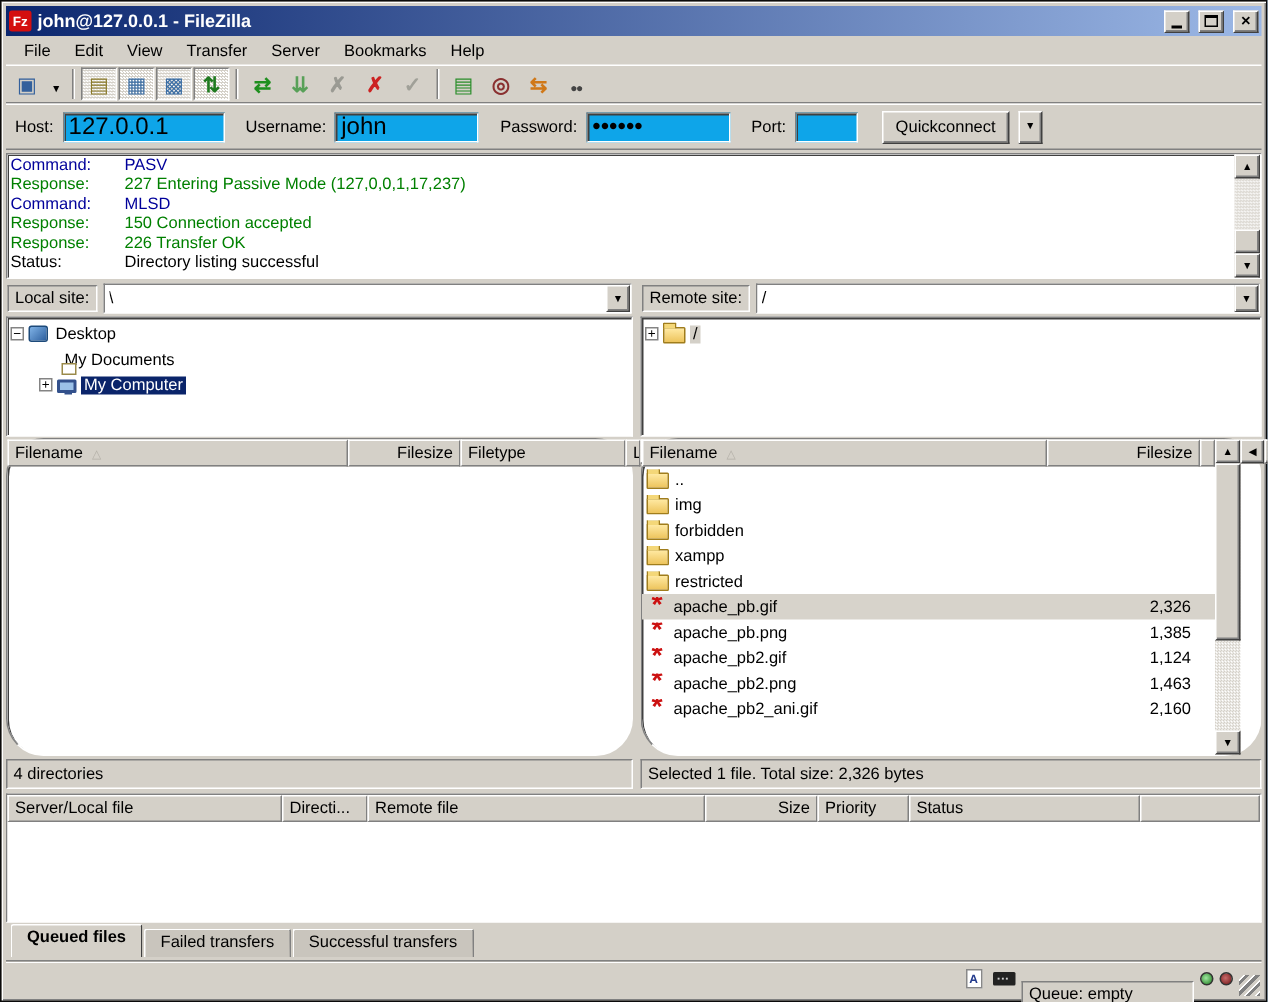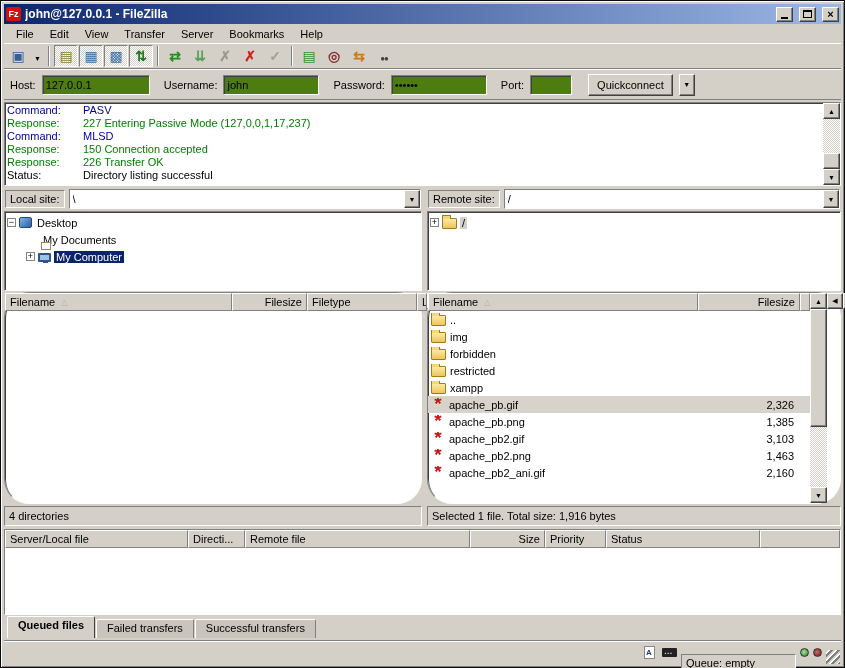--- a/index.html
+++ b/index.html
@@ -55,21 +55,21 @@
   .i-reconnect::before { content:"✓"; color:#a0a098; font-weight:bold; }
   .i-filter::before { content:"▤"; color:#2d8f2d; }
   .i-compare::before { content:"◎"; color:#8a3030; font-weight:bold; }
   .i-sync::before { content:"⇆"; color:#d07818; font-weight:bold; }
   .i-find::before { content:"●●"; color:#444; font-size:8px; letter-spacing:-1px; }
 
   
   .quickbar { height:31px; flex:0 0 31px; display:flex; align-items:center; gap:6px; padding:0 6px;
     border-top:1px solid #fff; border-bottom:1px solid #808080; }
   .qlabel { white-space:nowrap; }
-  .qinput { height:20px; background:#4d7c0f; font-family:"Liberation Sans",sans-serif; font-size:11px; padding:0 3px; outline:none; }
+  .qinput { height:20px; background:#0ea5e9; font-family:"Liberation Sans",sans-serif; font-size:16px; padding:0 3px; outline:none; }
   .qc-btn { height:22px; padding:0 8px; background:#d4d0c8; font-family:"Liberation Sans",sans-serif; font-size:11px; display:flex; align-items:center; }
   .qc-dd { width:16px; height:22px; background:#d4d0c8; display:flex; align-items:center; justify-content:center; font-size:7px; }
 
   
   .logwrap { height:84px; flex:0 0 84px; margin:2px 0 1px 0; background:#fff; display:flex; }
   .logrows { flex:1; overflow:hidden; padding:1px 0 0 2px; }
   .logline { display:grid; grid-template-columns:76px 1fr; height:13px; line-height:13px; white-space:nowrap; }
   .logline.v-command { color:#00009a; }
   .logline.v-response { color:#008000; }
   .logline.v-status { color:#000; }
@@ -439,30 +439,30 @@
                     <span class="ic v-folder ic-folder"></span>
                     <span>forbidden</span>
                   </span>
                   <span class="fsize"></span>
                   <span></span>
                 </div>
 
                 <div class="filerow right-cols">
                   <span class="fname">
                     <span class="ic v-folder ic-folder"></span>
+                    <span>xampp</span>
+                  </span>
+                  <span class="fsize"></span>
+                  <span></span>
+                </div>
+
+                <div class="filerow right-cols">
+                  <span class="fname">
+                    <span class="ic v-folder ic-folder"></span>
                     <span>restricted</span>
-                  </span>
-                  <span class="fsize"></span>
-                  <span></span>
-                </div>
-
-                <div class="filerow right-cols">
-                  <span class="fname">
-                    <span class="ic v-folder ic-folder"></span>
-                    <span>xampp</span>
                   </span>
                   <span class="fsize"></span>
                   <span></span>
                 </div>
 
                 <div class="filerow right-cols v-inactive">
                   <span class="fname">
                     <span class="ic v-image ic-image"></span>
                     <span>apache_pb.gif</span>
                   </span>
@@ -477,21 +477,21 @@
                   </span>
                   <span class="fsize">1,385</span>
                   <span></span>
                 </div>
 
                 <div class="filerow right-cols">
                   <span class="fname">
                     <span class="ic v-image ic-image"></span>
                     <span>apache_pb2.gif</span>
                   </span>
-                  <span class="fsize">3,103</span>
+                  <span class="fsize">1,124</span>
                   <span></span>
                 </div>
 
                 <div class="filerow right-cols">
                   <span class="fname">
                     <span class="ic v-image ic-image"></span>
                     <span>apache_pb2.png</span>
                   </span>
                   <span class="fsize">1,463</span>
                   <span></span>
@@ -515,21 +515,21 @@
           </div>
         </div>
         <div class="hscroll">
           <div class="sbtn raised">◀</div>
           <div class="sthumb raised" style="width:195px"></div>
           <div class="sspace"></div>
           <div class="sbtn raised">▶</div>
         </div>
       </div>
 
-      <div class="panel-status">Selected 1 file. Total size: 1,916 bytes</div>
+      <div class="panel-status">Selected 1 file. Total size: 2,326 bytes</div>
     </div>
   </div>
 
   <div class="queuebox sunken2">
     <div class="qheader">
       <div class="hcell">
           <span>Server/Local file</span>
         </div>
       <div class="hcell">
           <span>Directi...</span>

